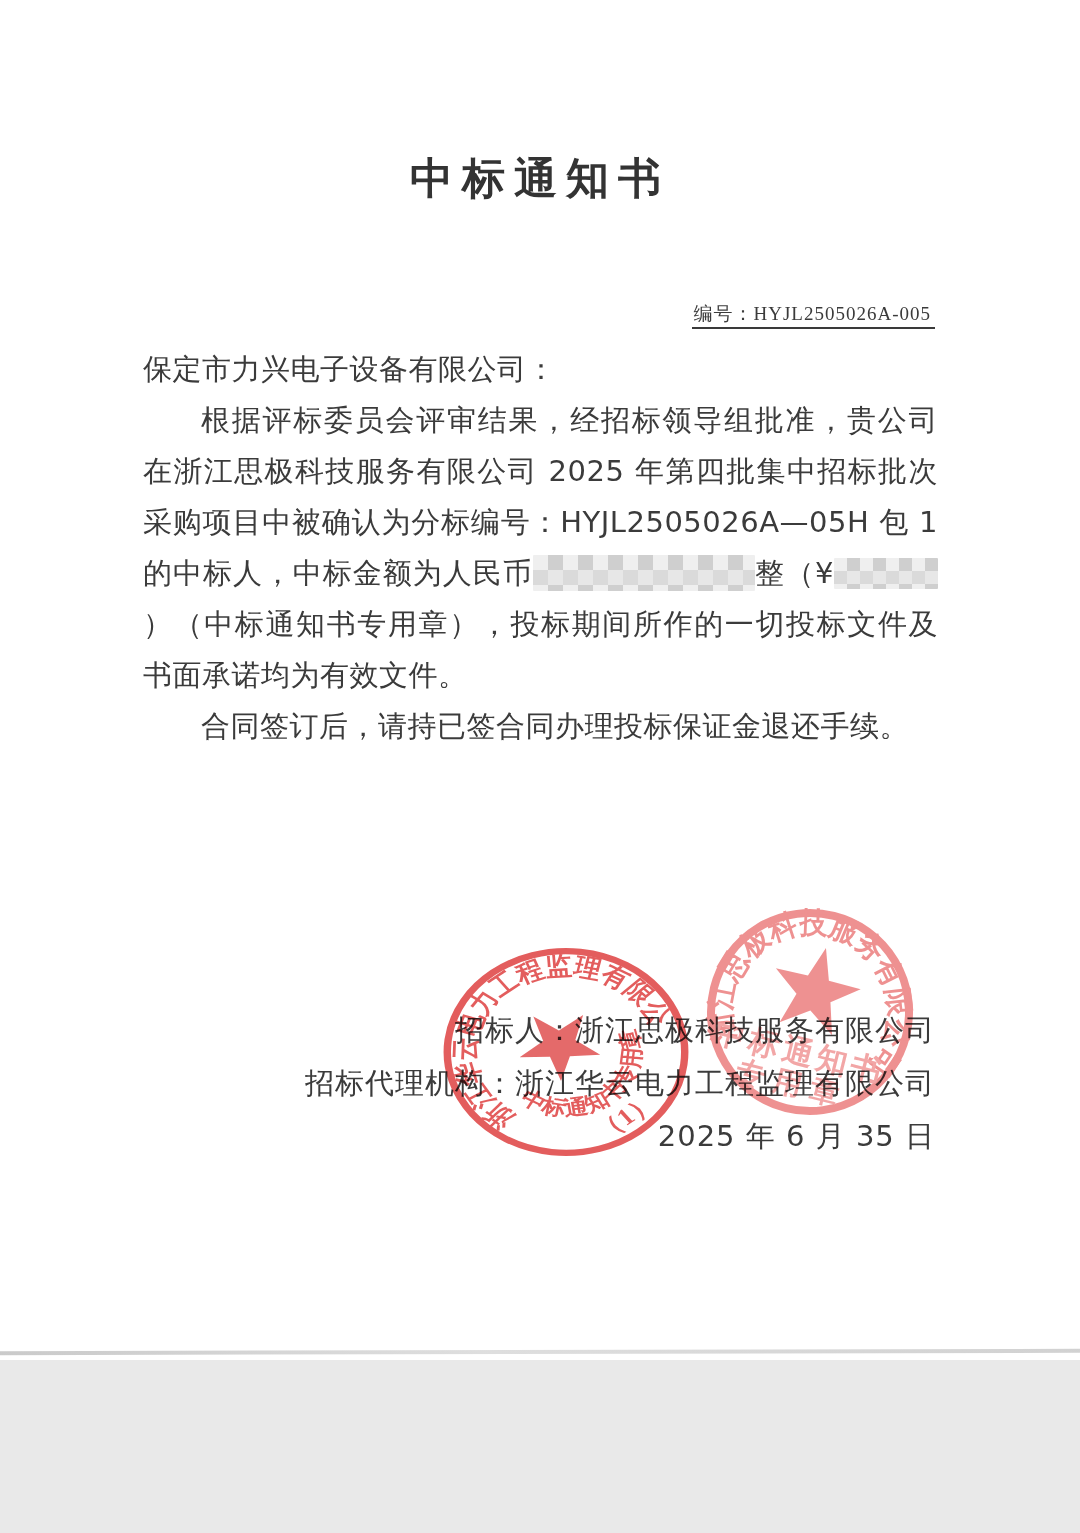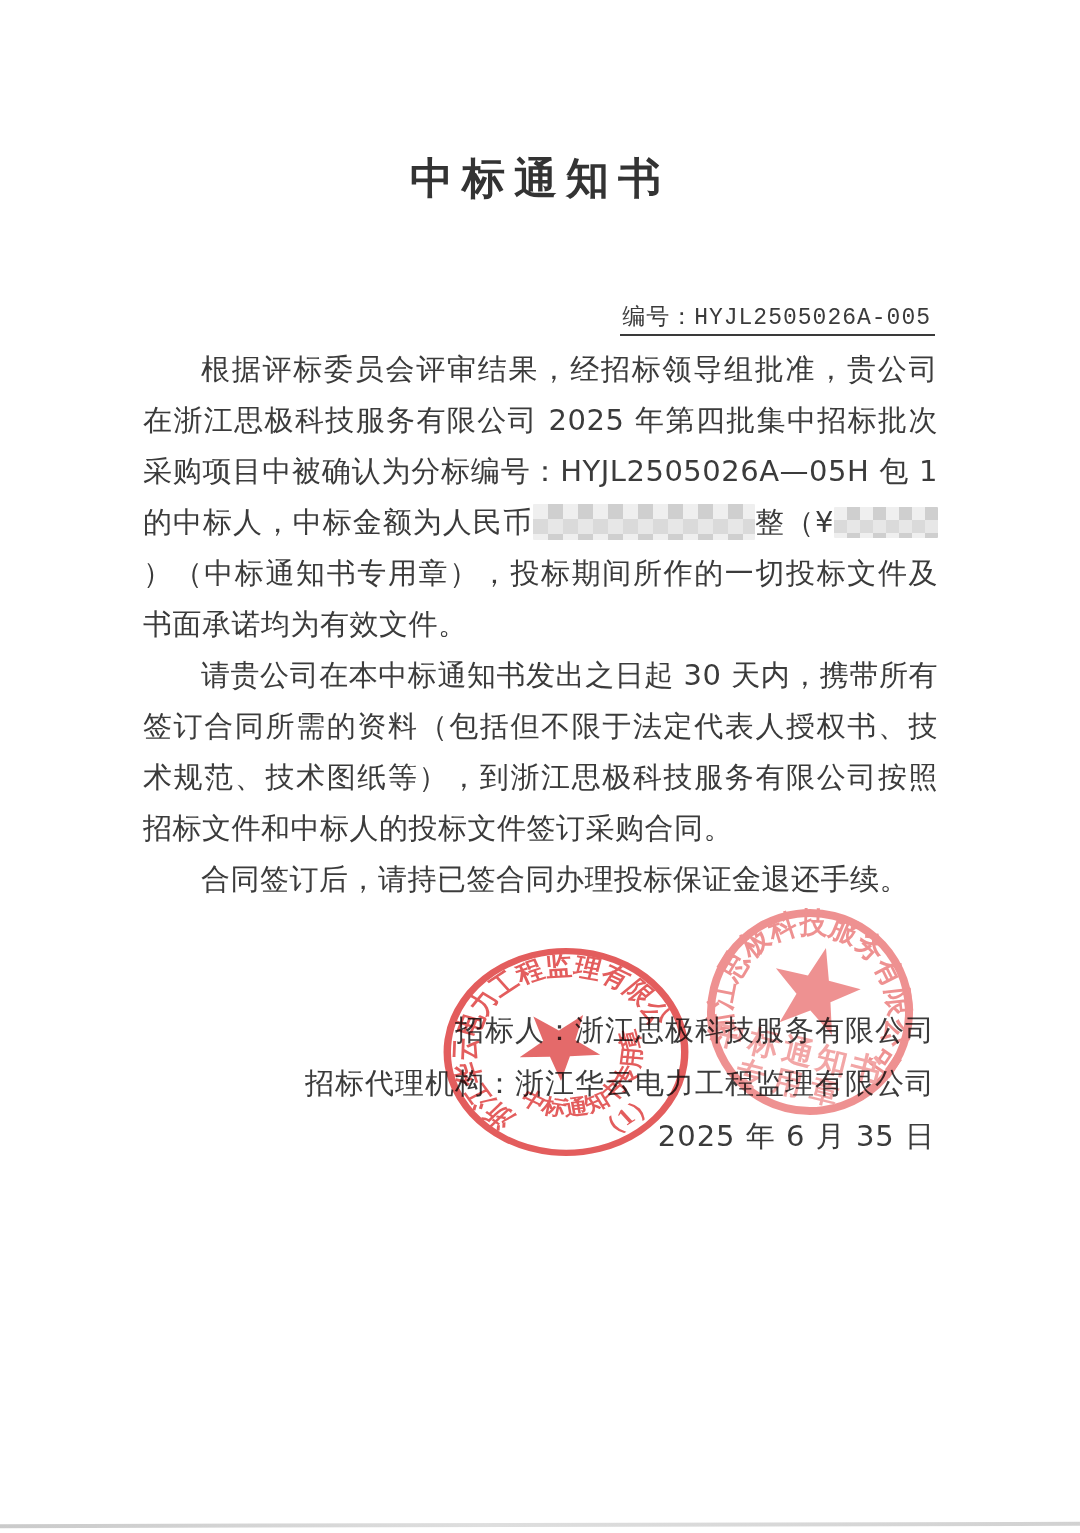--- a/index.html
+++ b/index.html
@@ -6,36 +6,36 @@
     --color-paper:#ffffff;
     --color-ink:#3b3b3b;
     --color-stamp_red:#e04c4c;
     --color-stamp_pink:#ee8c8c;
     --color-stamp_pink_light:#f2a2a2;
     --color-mosaic_dark:#cfcfcf;
     --color-mosaic_light:#efefef;
   }
   html,body{margin:0;padding:0;background:#e9e9e9;}
   .page{
-    position:relative;width:1080px;height:1533px;margin:0 auto;
+    position:relative;width:1080px;height:1360px;margin:0 auto;
     background:var(--color-paper,#fff);
     color:var(--color-ink,#3b3b3b);
     font-family:"DejaVu Sans","Liberation Sans",sans-serif;
     overflow:hidden;
   }
   .doc-title{
     position:absolute;top:150px;left:0;width:100%;margin:0;
     text-align:center;font-size:43px;font-weight:bold;letter-spacing:9px;
     font-family:"Liberation Serif","DejaVu Serif",serif;
     color:#333;
   }
   .ref-line{
     position:absolute;top:301px;right:145px;
-    font-size:23px;
-    font-family:Liberation Mono, monospace;
+    font-size:19px;
+    font-family:Liberation Serif, serif;
   }
   .ref-line .underline{
     border-bottom:2px solid #3a3a3a;padding:0 4px 3px 2px;letter-spacing:1px;
   }
   .doc-body{
     position:absolute;left:143px;top:344px;width:795px;
     font-size:29px;line-height:51px;text-align:justify;
     letter-spacing:0.5px;
   }
   .doc-body p{margin:0;}
@@ -81,22 +81,22 @@
 
 <div class="page">
 
   <h1 class="doc-title">中标通知书</h1>
 
   <div class="ref-line">
     <span class="underline">编号：HYJL2505026A-005</span>
   </div>
 
   <div class="doc-body">
+    <p>保定市力兴电子设备有限公司：</p>
     <p class="indent"><span>根据评标委员会评审结果，经招标领导组批准，贵公司在浙江思极科技服务有限公司 2025 年第四批集中招标批次采购项目中被确认为分标编号：HYJL2505026A—05H 包 1 的中标人，中标金额为人民币</span><span class="mosaic mosaic-words"></span><span>整（¥</span><span class="mosaic mosaic-figures"></span><span>）（中标通知书专用章），投标期间所作的一切投标文件及书面承诺均为有效文件。</span></p>
-    <p class="indent">请贵公司在本中标通知书发出之日起 30 天内，携带所有签订合同所需的资料（包括但不限于法定代表人授权书、技术规范、技术图纸等），到浙江思极科技服务有限公司按照招标文件和中标人的投标文件签订采购合同。</p>
     <p class="indent">合同签订后，请持已签合同办理投标保证金退还手续。</p>
   </div>
 
   <div class="signature">
     <div>招标人：浙江思极科技服务有限公司</div>
     <div>招标代理机构：浙江华云电力工程监理有限公司</div>
     <div>2025 年 6 月 35 日</div>
   </div>
 
   <svg class="stamps" width="1080" height="1533" viewBox="0 0 1080 1533" aria-hidden="true">

